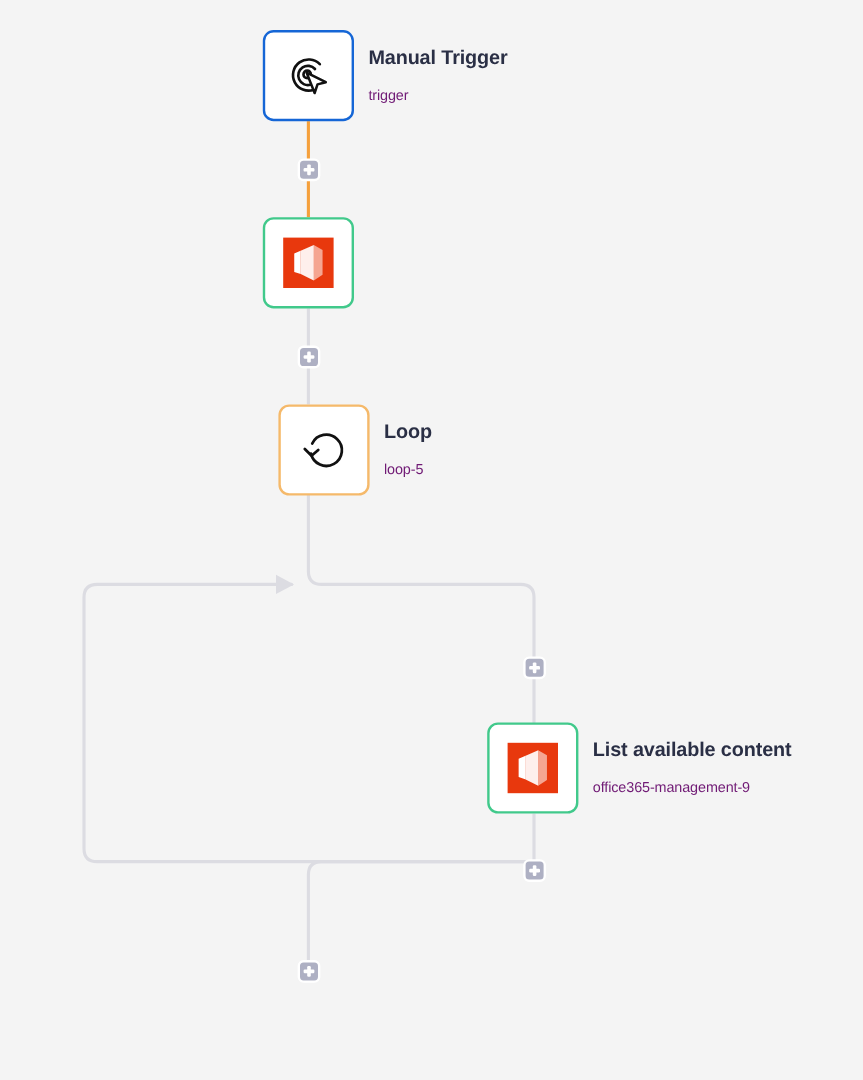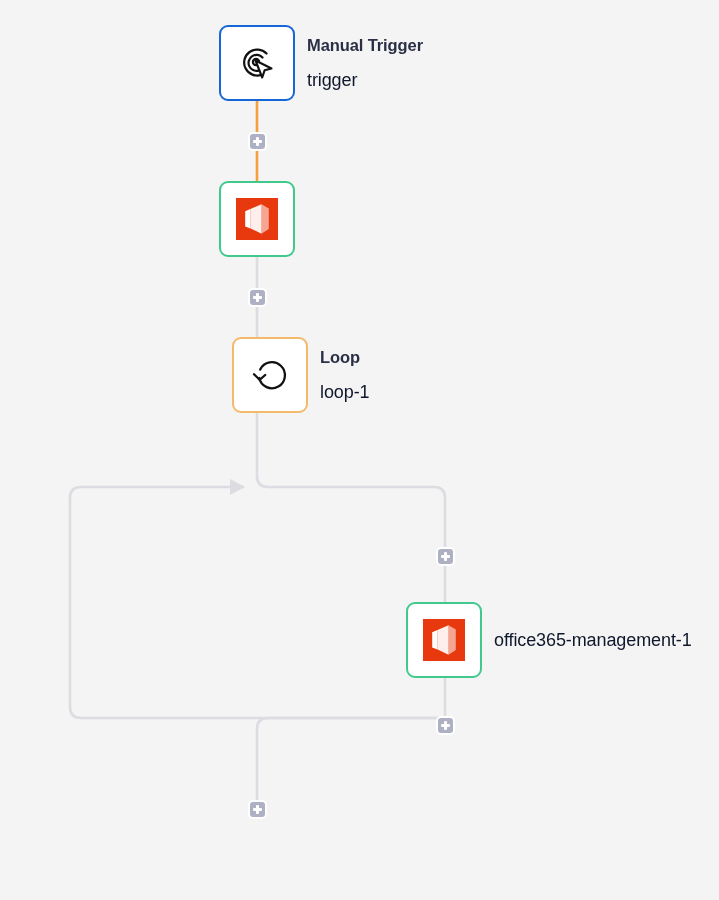--- a/index.html
+++ b/index.html
@@ -58,23 +58,23 @@
     white-space: nowrap;
   }
   .node-title {
     font-size: 16.5px;
     font-weight: bold;
     color: #2a2f45;
     letter-spacing: -0.1px;
     line-height: 1.15;
   }
   .node-subtitle {
-    font-size: 18px;
+    font-size: 12px;
     font-weight: normal;
-    color: #0f172a;
+    color: #701a75;
     letter-spacing: -0.1px;
     line-height: 1.15;
   }
 
   
   .icon-wrap {
     width: 46px;
     height: 46px;
     display: flex;
     align-items: center;
@@ -175,36 +175,37 @@
     <div class="node-box border-orange">
       <span class="icon-wrap">
         <svg width="42" height="42" viewBox="0 0 42 42">
           <path d="M11.2,15.6 A13,13 0 1 1 10.2,24.0" fill="none" stroke="#111" stroke-width="2.3" stroke-linecap="round"></path>
           <path d="M5.0,20.2 L10.6,25.8 L16.2,21.0" fill="none" stroke="#111" stroke-width="2.3" stroke-linecap="round" stroke-linejoin="round"></path>
         </svg>
       </span>
     </div>
     <div class="node-text">
       <div class="node-title">Loop</div>
-      <div class="node-subtitle">loop-1</div>
+      <div class="node-subtitle">loop-5</div>
     </div>
   </div>
 
   <div class="node" style="left:406px; top:602px;">
     <div class="node-box border-green">
       <span class="o365-icon">
         <svg width="30" height="34" viewBox="0 0 30 34">
           <path d="M19.5,2.2 L8.6,7.0 L8.6,26.4 L3.2,24.6 L3.2,9.2 L19.5,2.2 Z" fill="#ffffff"></path>
           <path d="M19.5,2.2 L19.5,31.8 L8.6,26.4 L8.6,7.0 L19.5,2.2 Z" fill="#ffffff" opacity="0.92"></path>
           <path d="M19.5,31.8 L26.8,27.0 L26.8,6.4 L19.5,2.2 Z" fill="#ffffff" opacity="0.55"></path>
         </svg>
       </span>
     </div>
     <div class="node-text">
-      <div class="node-subtitle">office365-management-1</div>
+      <div class="node-title">List available content</div>
+      <div class="node-subtitle">office365-management-9</div>
     </div>
   </div>
 
   <div class="plus-btn" style="left:248px; top:132px;">
     <span class="bar-h"></span>
     <span class="bar-v"></span>
   </div>
 
   <div class="plus-btn" style="left:248px; top:288px;">
     <span class="bar-h"></span>

